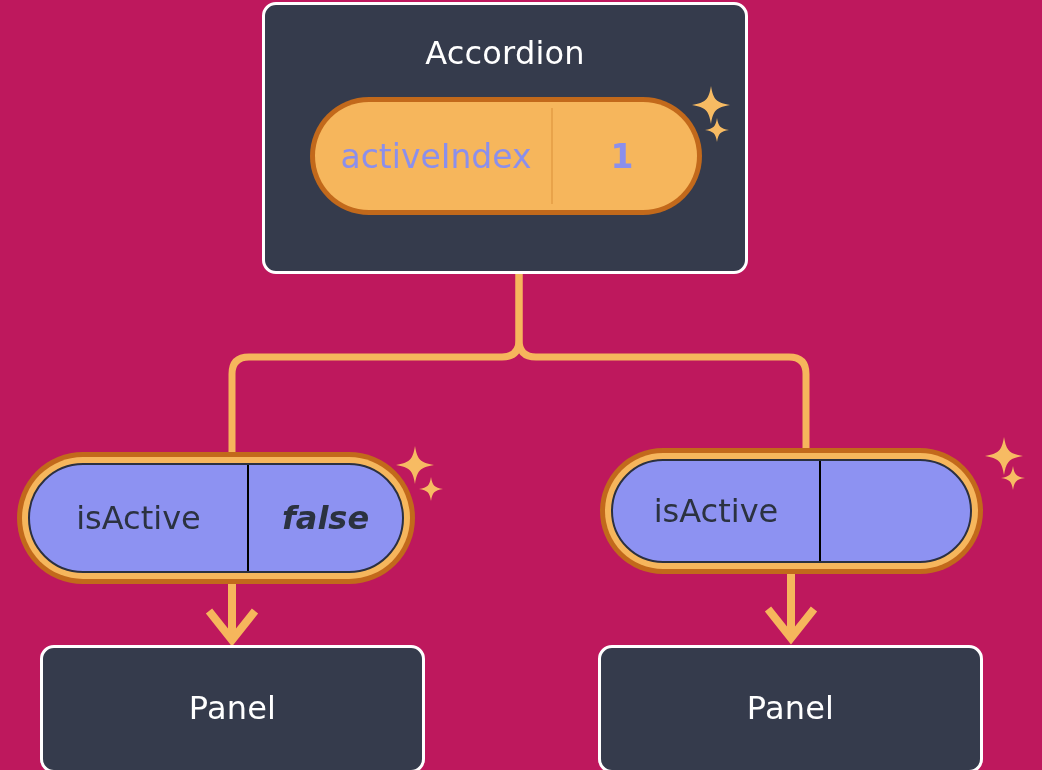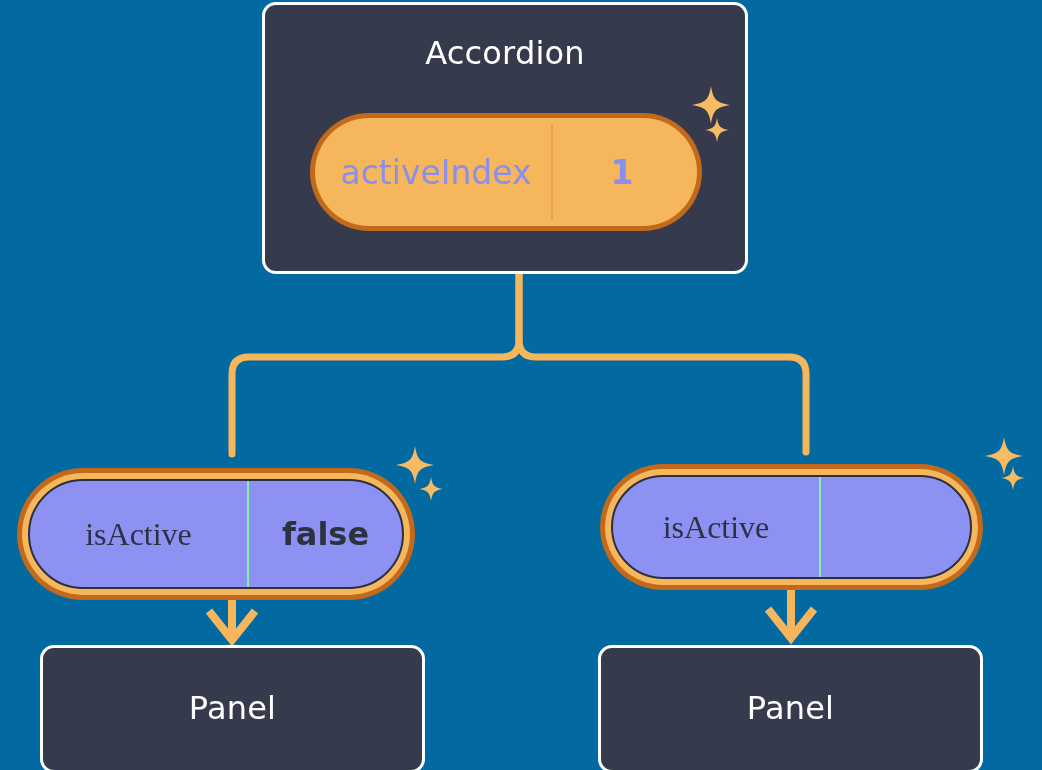--- a/index.html
+++ b/index.html
@@ -4,21 +4,21 @@
 <style>
   html, body {
     margin: 0;
     padding: 0;
     background: #4c6972;
   }
   #stage {
     position: relative;
     width: 1042px;
     height: 770px;
-    background: #0369a1;
+    background: #be185d;
     overflow: hidden;
     font-family: "DejaVu Sans", sans-serif;
   }
   #wires {
     position: absolute;
     left: 0; top: 0;
     width: 1042px;
     height: 770px;
     pointer-events: none;
   }
@@ -69,21 +69,20 @@
   }
 
   
   .pill-wrap {
     position: absolute;
     box-sizing: border-box;
     border-radius: 999px;
     background: #c2691b;            
     padding: 5px;
     z-index: 3;
-    margin-top: 16px;
   }
   .pill-ring {
     box-sizing: border-box;
     border-radius: 999px;
     background: #f6b65c;            
     padding: 6px;
     height: 100%;
     width: 100%;
   }
   .pill {
@@ -125,37 +124,36 @@
   }
 
   
   .pill-purple .pill {
     background: #8d92f2;
     border: 2px solid #2b3040;
   }
   .pill-purple .pill-key {
     color: #2b3240;
     font-size: 32px;
-    border-right: 2px solid #86efac;
-    font-family: Liberation Serif, serif;
+    border-right: 2px solid #000000;
   }
   .pill-purple .pill-val {
     color: #2b3240;
     font-size: 32px;
     font-weight: bold;
   }
 
   #pill-isactive-false {
     left: 17px;
     top: 452px;
     width: 398px;
     height: 132px;
   }
   #pill-isactive-false .pill-key { flex: 0 0 219px; }
-  #pill-isactive-false .pill-val { flex: 1 1 auto; }
+  #pill-isactive-false .pill-val { flex: 1 1 auto; font-style: italic; }
 
   #pill-isactive-true {
     left: 600px;
     top: 448px;
     width: 383px;
     height: 126px;
   }
   #pill-isactive-true .pill-key { flex: 0 0 208px; }
   #pill-isactive-true .pill-val { flex: 1 1 auto; }
 

